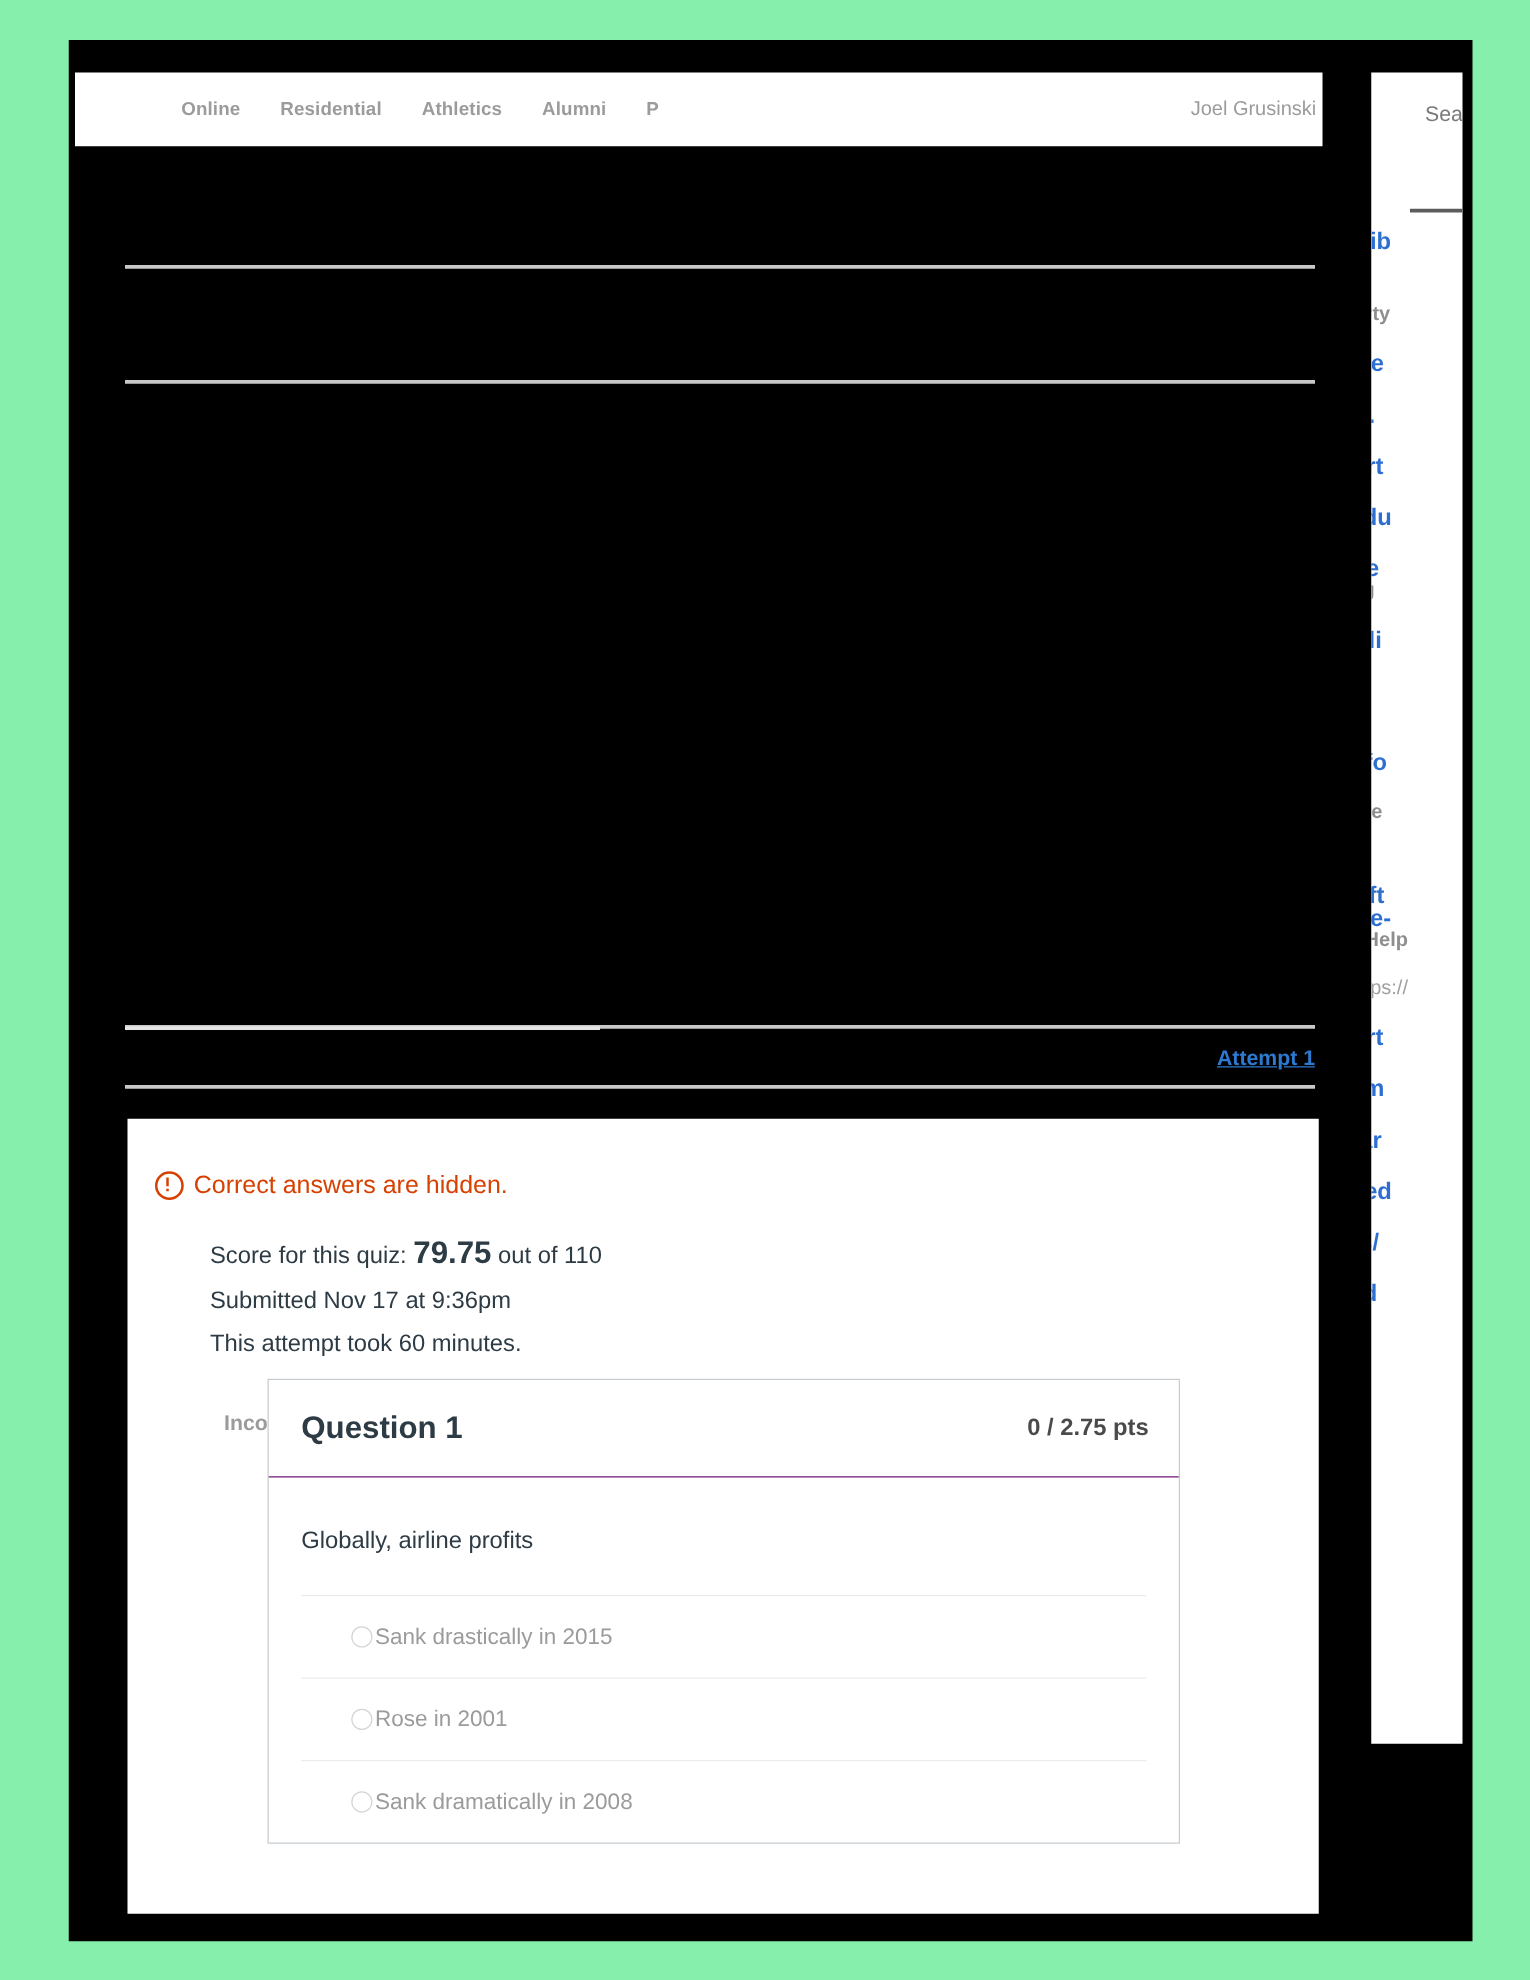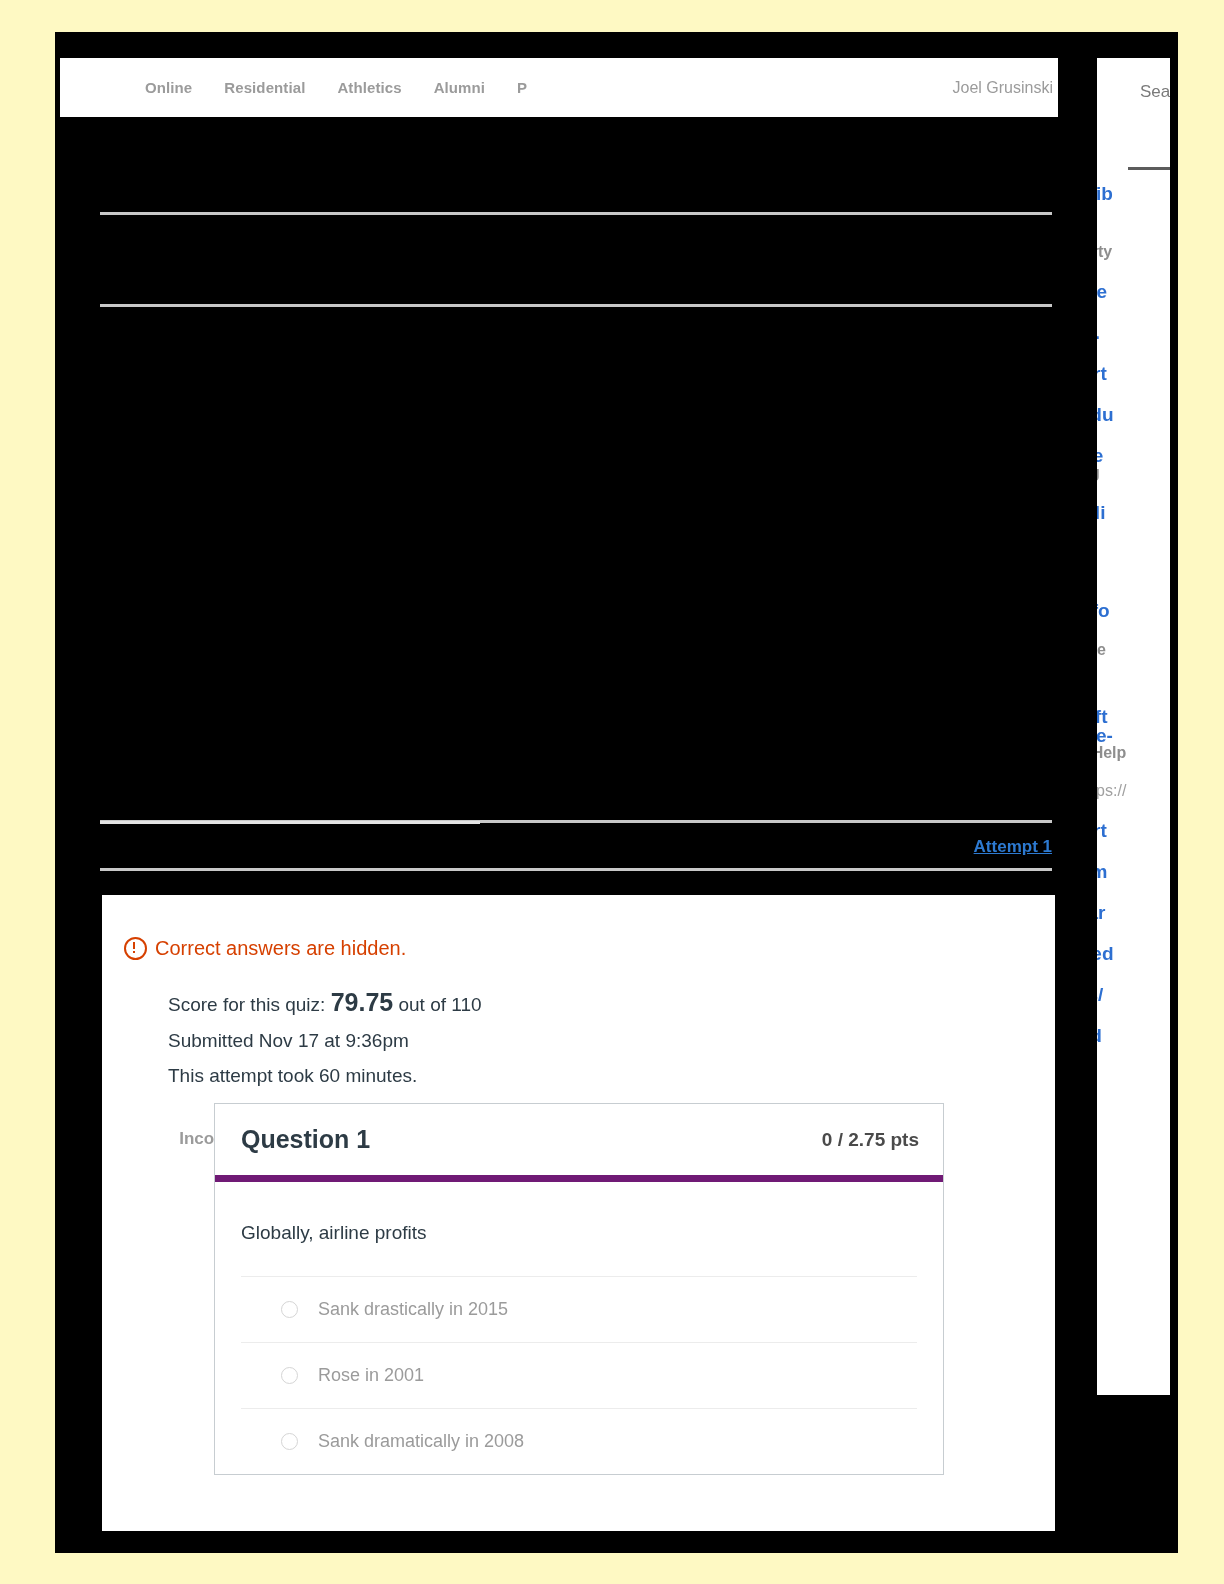--- a/index.html
+++ b/index.html
@@ -9,21 +9,21 @@
     width: 1224px;
     height: 1584px;
     overflow: hidden;
     font-family: "Liberation Sans", sans-serif;
   }
 
   #page {
     position: relative;
     width: 1224px;
     height: 1584px;
-    background: #fef9c3;
+    background: #86efac;
   }
 
   
   .frame-black {
     position: absolute;
     left: 55px;
     top: 32px;
     width: 1123px;
     height: 1521px;
     background: #000000;
@@ -183,21 +183,21 @@
     position: absolute;
     left: 112px;
     top: 0px;
     width: 730px;
     border: 1px solid #c7cdd1;
     box-sizing: border-box;
     background: #ffffff;
   }
   .question-header {
     height: 78px;
-    border-bottom: 7px solid #701a75;
+    border-bottom: 1px solid #701a75;
     display: flex;
     align-items: center;
     justify-content: space-between;
     padding: 0 24px 0 26px;
     box-sizing: border-box;
     gap: 42px;
   }
   .question-title {
     font-size: 25px;
     font-weight: bold;
@@ -215,21 +215,21 @@
   .question-text {
     font-size: 19px;
     color: #2d3b45;
     padding: 40px 0 32px 0;
   }
   .answers { }
   .answer-row {
     border-top: 1px solid #ececec;
     display: flex;
     align-items: center;
-    gap: 20px;
+    gap: 2px;
     padding: 22px 0 22px 40px;
     box-sizing: border-box;
   }
   .radio {
     width: 15px; height: 15px;
     border: 1px solid #d5d5d5;
     border-radius: 50%;
     background: #fff;
     flex: none;
   }

